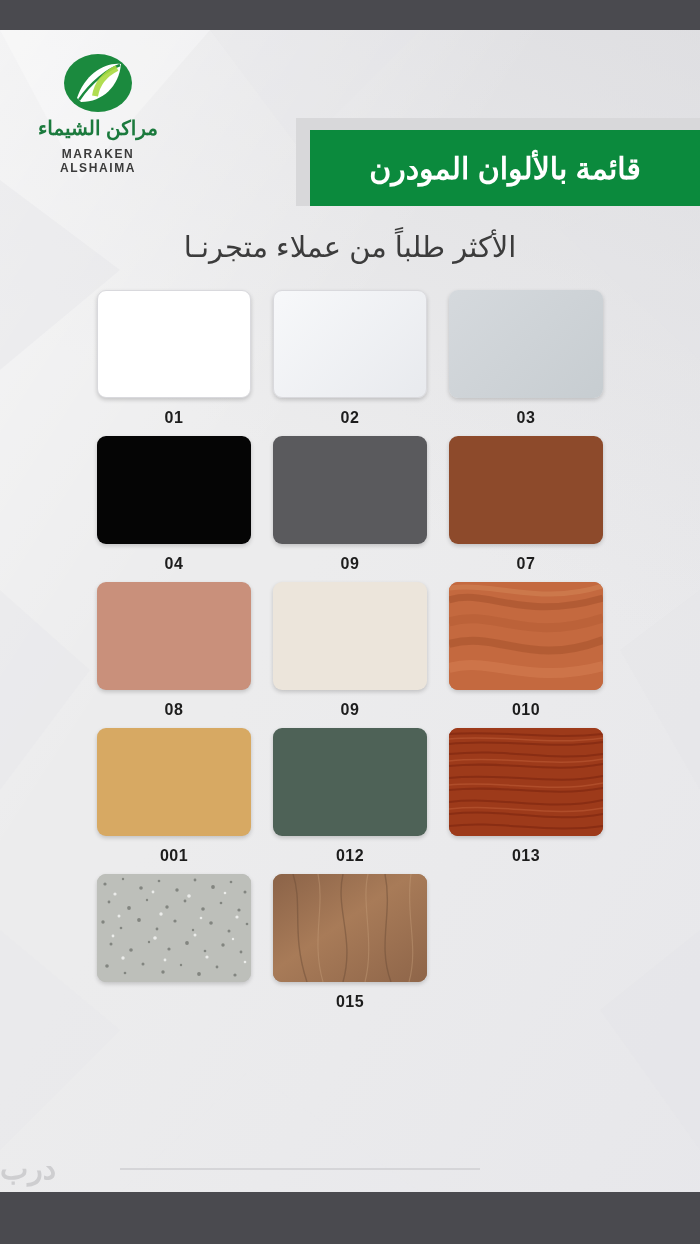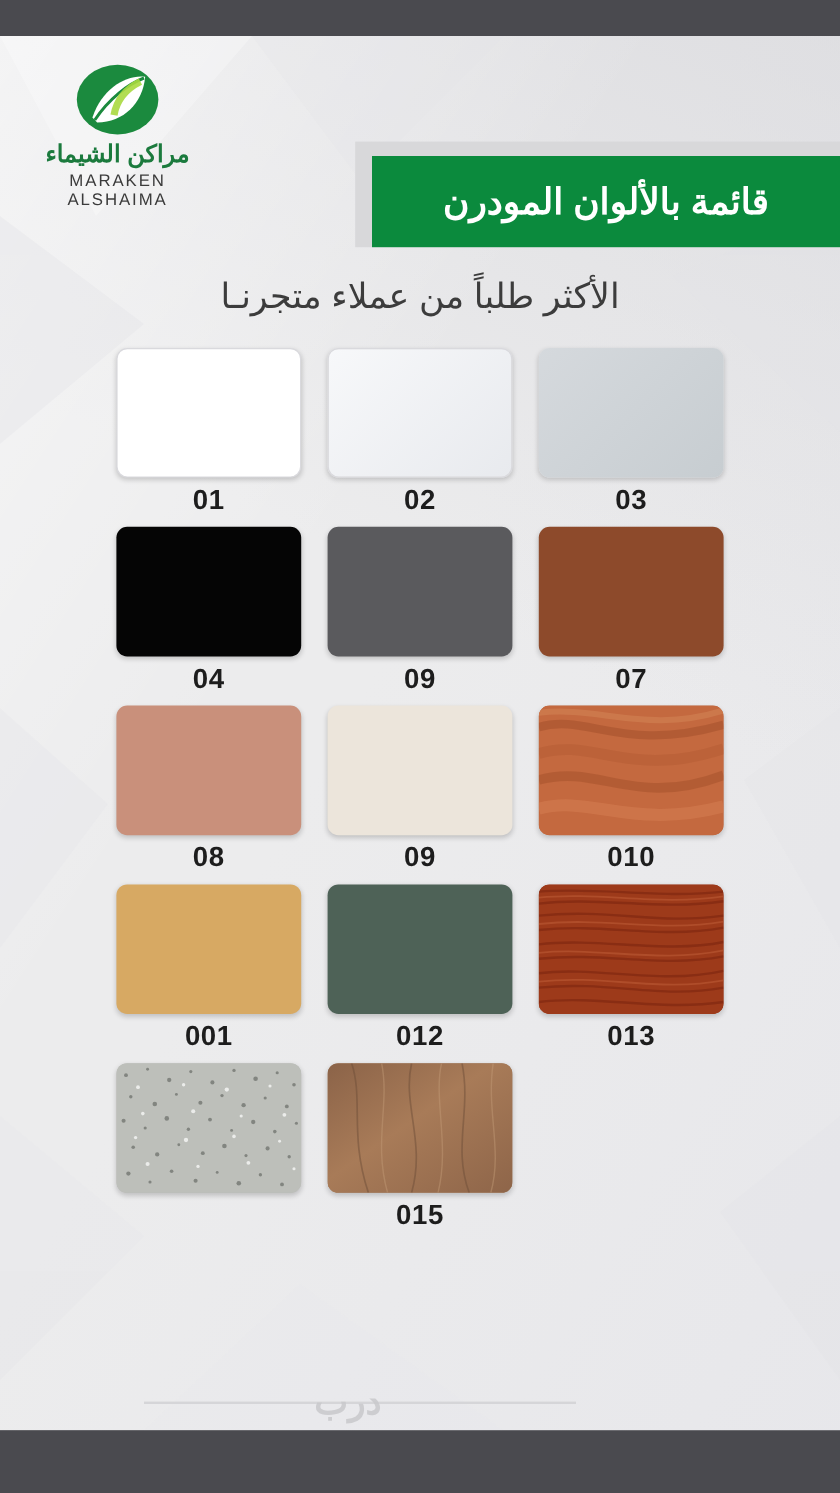--- a/index.html
+++ b/index.html
@@ -65,23 +65,23 @@
   }
   .logo-ar {
     margin-top: 2px;
     font-size: 20px;
     font-weight: bold;
     color: #1b7a3d;
     letter-spacing: 0px;
     direction: rtl;
   }
   .logo-en {
-    margin-top: 1px;
-    font-size: 14px;
-    font-weight: normal;
+    margin-top: 7px;
+    font-size: 12px;
+    font-weight: bold;
     color: #3b3b3b;
     letter-spacing: 1.6px;
   }
   .title-shadow {
     position: absolute;
     top: 88px;
     left: 296px;
     width: 404px;
     height: 88px;
     background: #d8d8da;
@@ -133,32 +133,32 @@
     height: 108px;
     margin: 0 auto;
     border-radius: 9px;
     box-shadow: 0 2px 4px rgba(0,0,0,0.18);
   }
   .swatch.bordered {
     border: 1px solid #d9d9dd;
     box-sizing: border-box;
   }
   .cell-label {
-    margin-top: 5px;
-    font-size: 23px;
+    margin-top: 11px;
+    font-size: 16px;
     font-weight: bold;
     color: #1d1d1d;
     letter-spacing: 0.5px;
   }
   .watermark {
     position: absolute;
     bottom: 6px;
     left: 0;
     width: 580px;
-    text-align: center;
+    text-align: left;
     color: #c9c9cc;
     font-size: 30px;
     font-weight: bold;
     direction: rtl;
     opacity: 0.85;
   }
   .wm-line {
     position: absolute;
     bottom: 22px;
     height: 2px;

